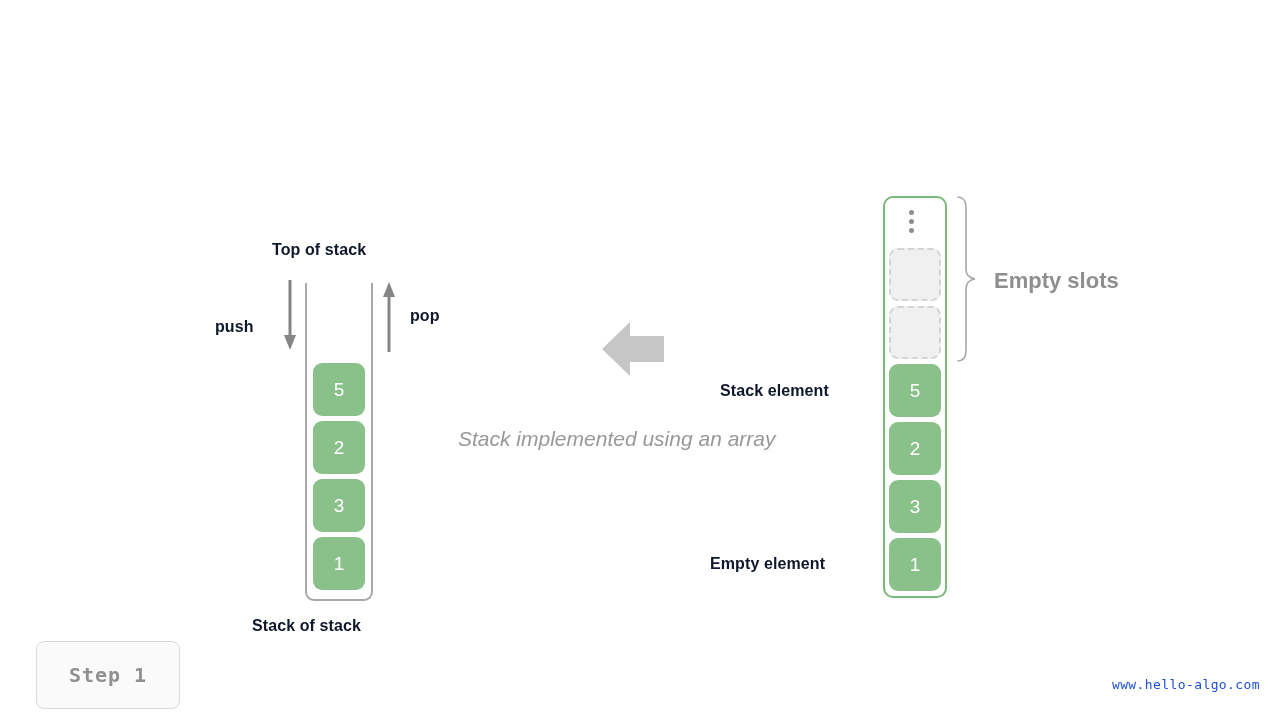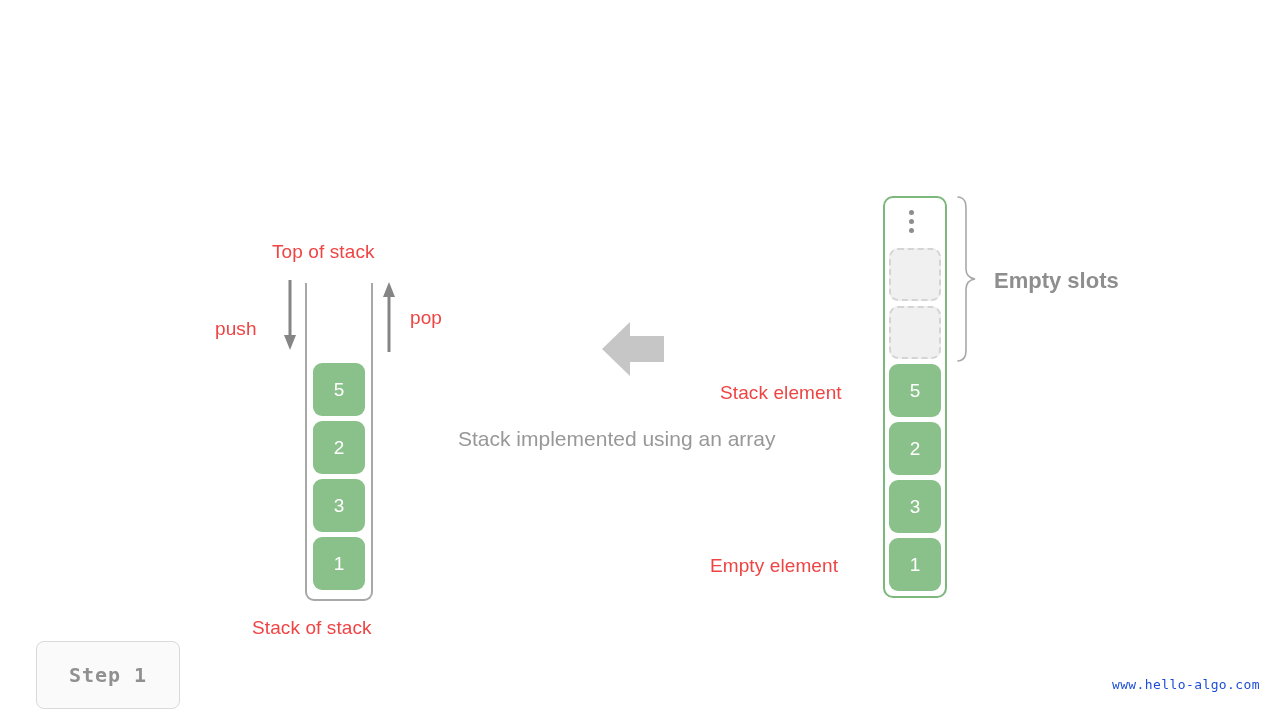--- a/index.html
+++ b/index.html
@@ -15,23 +15,23 @@
     position: relative;
   }
   .canvas {
     position: absolute;
     inset: 0;
   }
 
   
   .lbl-dark {
     position: absolute;
-    color: #ef4444;
-    font-weight: normal;
-    font-size: 19px;
+    color: #0f172a;
+    font-weight: bold;
+    font-size: 16px;
     white-space: nowrap;
     letter-spacing: 0.1px;
   }
   .lbl-gray {
     position: absolute;
     color: #8e8e8e;
     font-weight: bold;
     font-size: 22px;
     white-space: nowrap;
   }
@@ -206,21 +206,21 @@
     <div class="cell">3</div>
     <div class="cell">1</div>
   </div>
 
   <div class="lbl-dark" style="left:252px; top:617px;">Stack of stack</div>
 
   <svg id="transform-arrow" width="62" height="58" viewBox="0 0 62 58">
     <polygon points="0,29 28,2 28,16 62,16 62,42 28,42 28,56" fill="#c6c6c6"></polygon>
   </svg>
 
-  <div class="caption" style="left:458px; top:427px;">Stack implemented using an array</div>
+  <div class="caption" style="left:458px; top:427px;font-style:italic;">Stack implemented using an array</div>
 
   <div id="array-container"></div>
 
   <div id="ellipsis-icon">
     <span></span>
       <span></span>
       <span></span>
   </div>
 
   <div class="array-cells">

